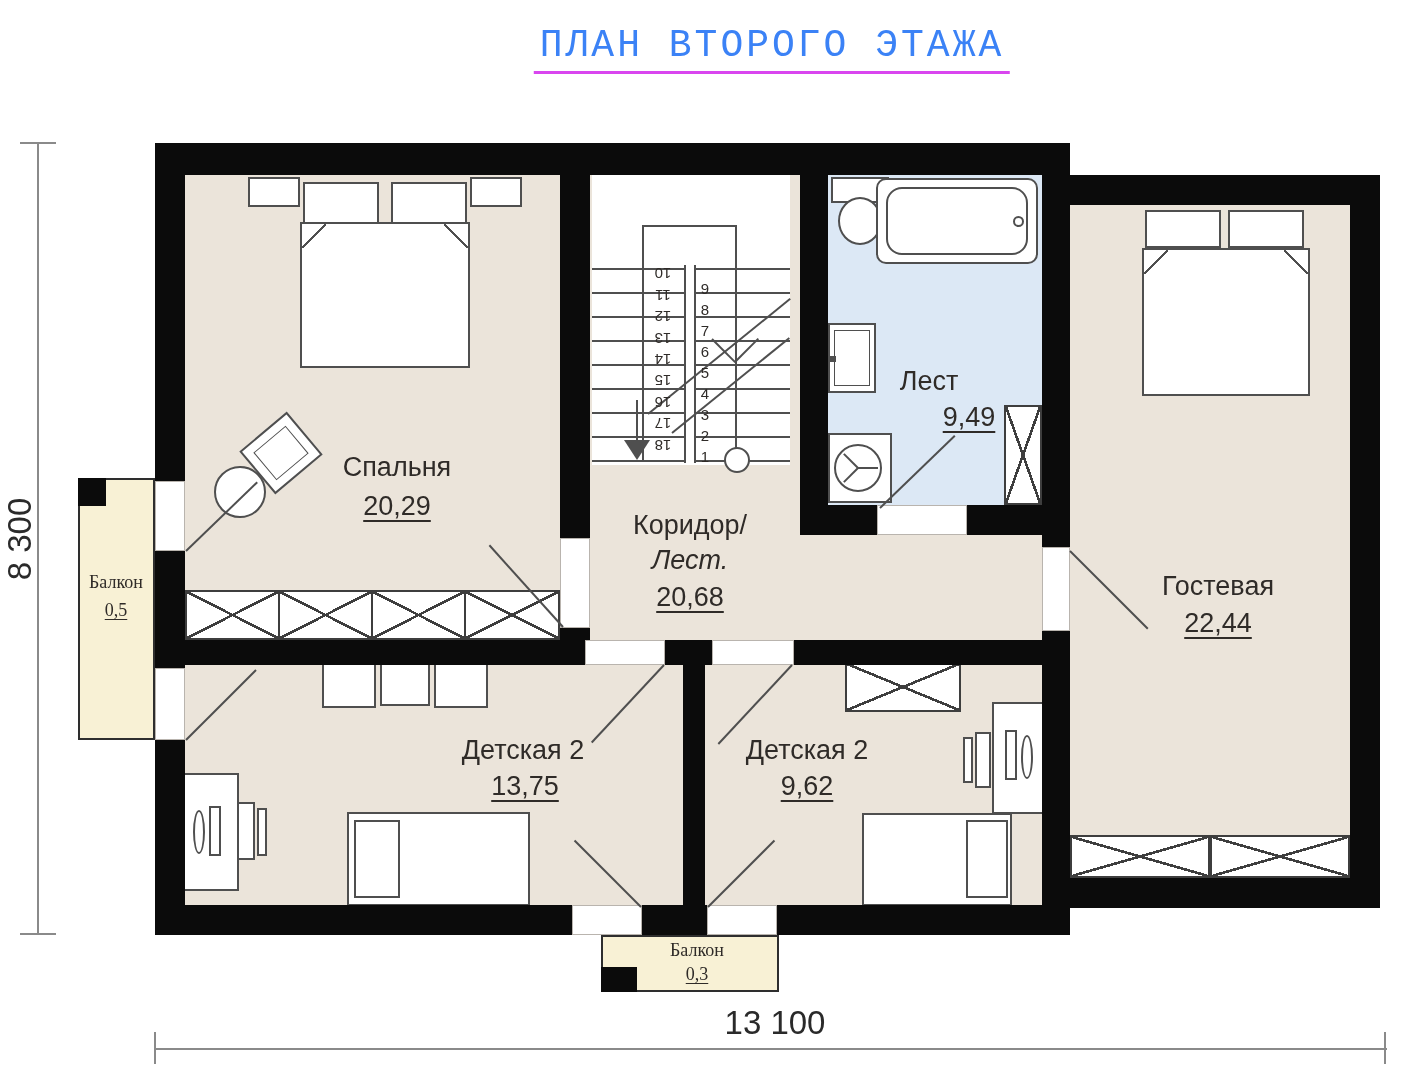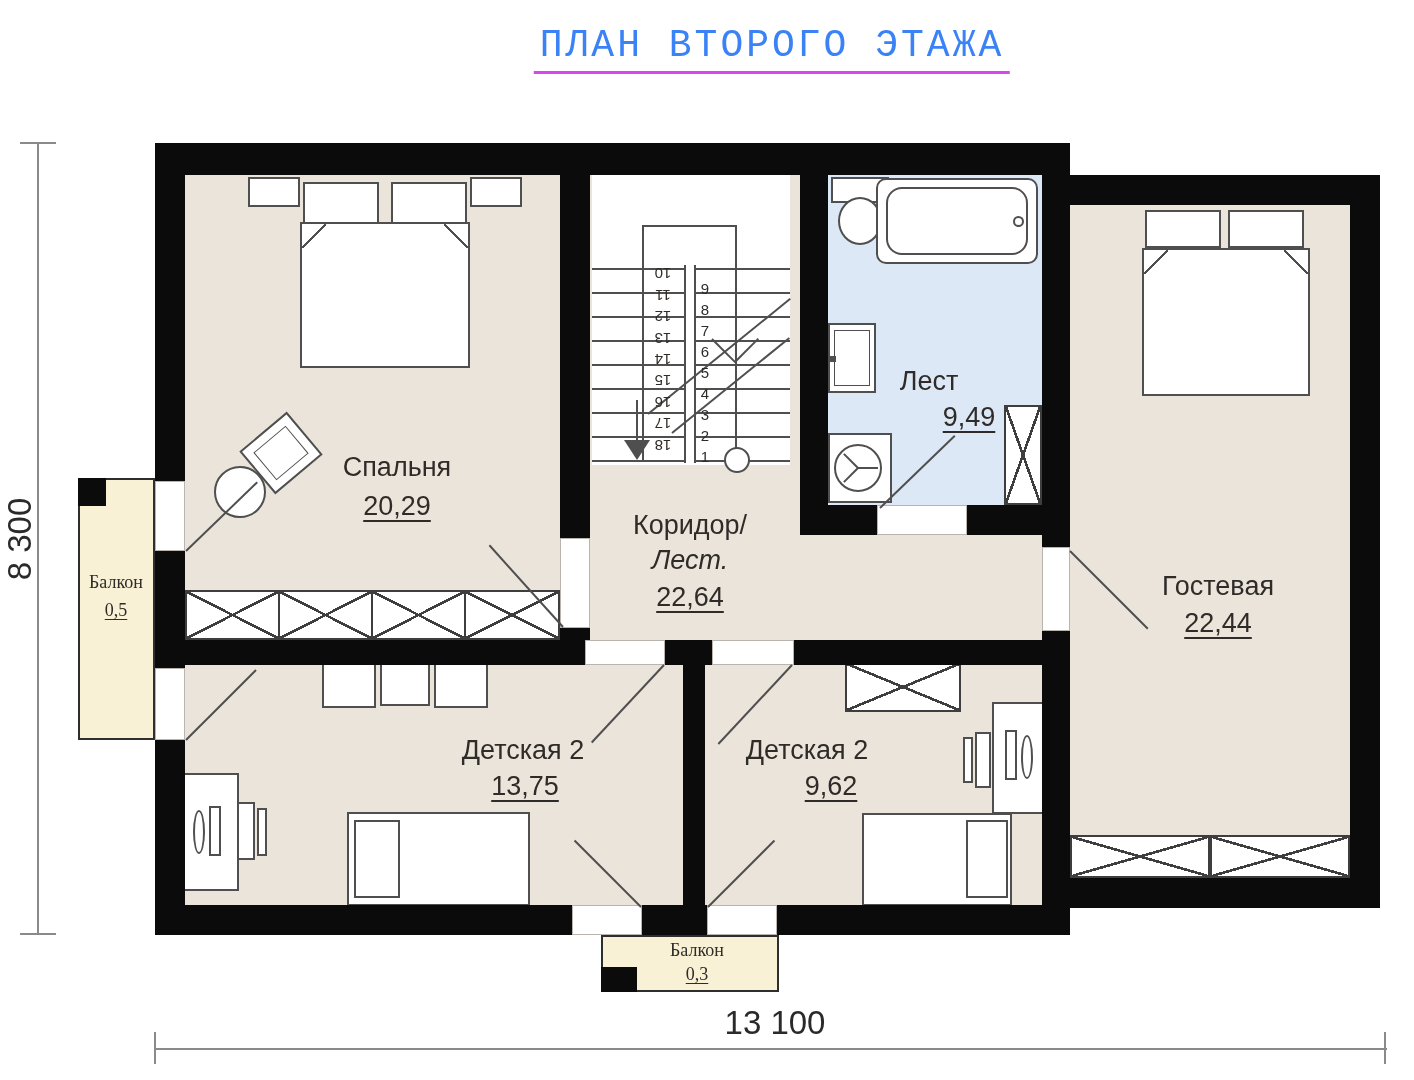--- a/index.html
+++ b/index.html
@@ -176,33 +176,33 @@
   <div class="swing" style="left:186px;top:739px;width:99px;transform:rotate(-45deg);"></div>
   <div class="swing" style="left:641px;top:906px;width:94px;transform:rotate(-135deg);"></div>
   <div class="swing" style="left:708px;top:906px;width:94px;transform:rotate(-45deg);"></div>
   <div class="swing" style="left:880px;top:507px;width:104px;transform:rotate(-44deg);"></div>
 
   <div class="lbl" style="left:397px;top:452px;">Спальня</div>
   <div class="area" style="left:397px;top:491px;">20,29</div>
 
   <div class="lbl" style="left:690px;top:510px;">Коридор/</div>
   <div class="lbl" style="left:690px;top:545px;font-style:italic;">Лест.</div>
-  <div class="area" style="left:690px;top:582px;">22,64</div>
+  <div class="area" style="left:690px;top:582px;">20,68</div>
 
   <div class="lbl" style="left:929px;top:366px;">Лест</div>
   <div class="area" style="left:928px;top:402px;margin-left:41px;">9,49</div>
 
   <div class="lbl" style="left:1218px;top:571px;">Гостевая</div>
   <div class="area" style="left:1218px;top:608px;">22,44</div>
 
   <div class="lbl" style="left:523px;top:735px;">Детская 2</div>
   <div class="area" style="left:525px;top:771px;">13,75</div>
 
   <div class="lbl" style="left:807px;top:735px;text-align:right;">Детская 2</div>
-  <div class="area" style="left:807px;top:771px;margin-left:24px;">9,62</div>
+  <div class="area" style="left:807px;top:771px;">9,62</div>
 
   <div class="slbl" style="left:116px;top:572px;">Балкон</div>
   <div class="sarea" style="left:116px;top:600px;">0,5</div>
   <div class="slbl" style="left:697px;top:940px;">Балкон</div>
   <div class="sarea" style="left:697px;top:964px;">0,3</div>
 
   <div class="line" style="left:37px;top:143px;width:2px;height:792px;background:#8a8a8a;"></div>
   <div class="line" style="left:20px;top:142px;width:36px;height:2px;background:#8a8a8a;"></div>
   <div class="line" style="left:20px;top:933px;width:36px;height:2px;background:#8a8a8a;"></div>
   <div class="dim" style="left:-60px;top:520px;width:160px;text-align:center;transform:rotate(-90deg);">8 300</div>

